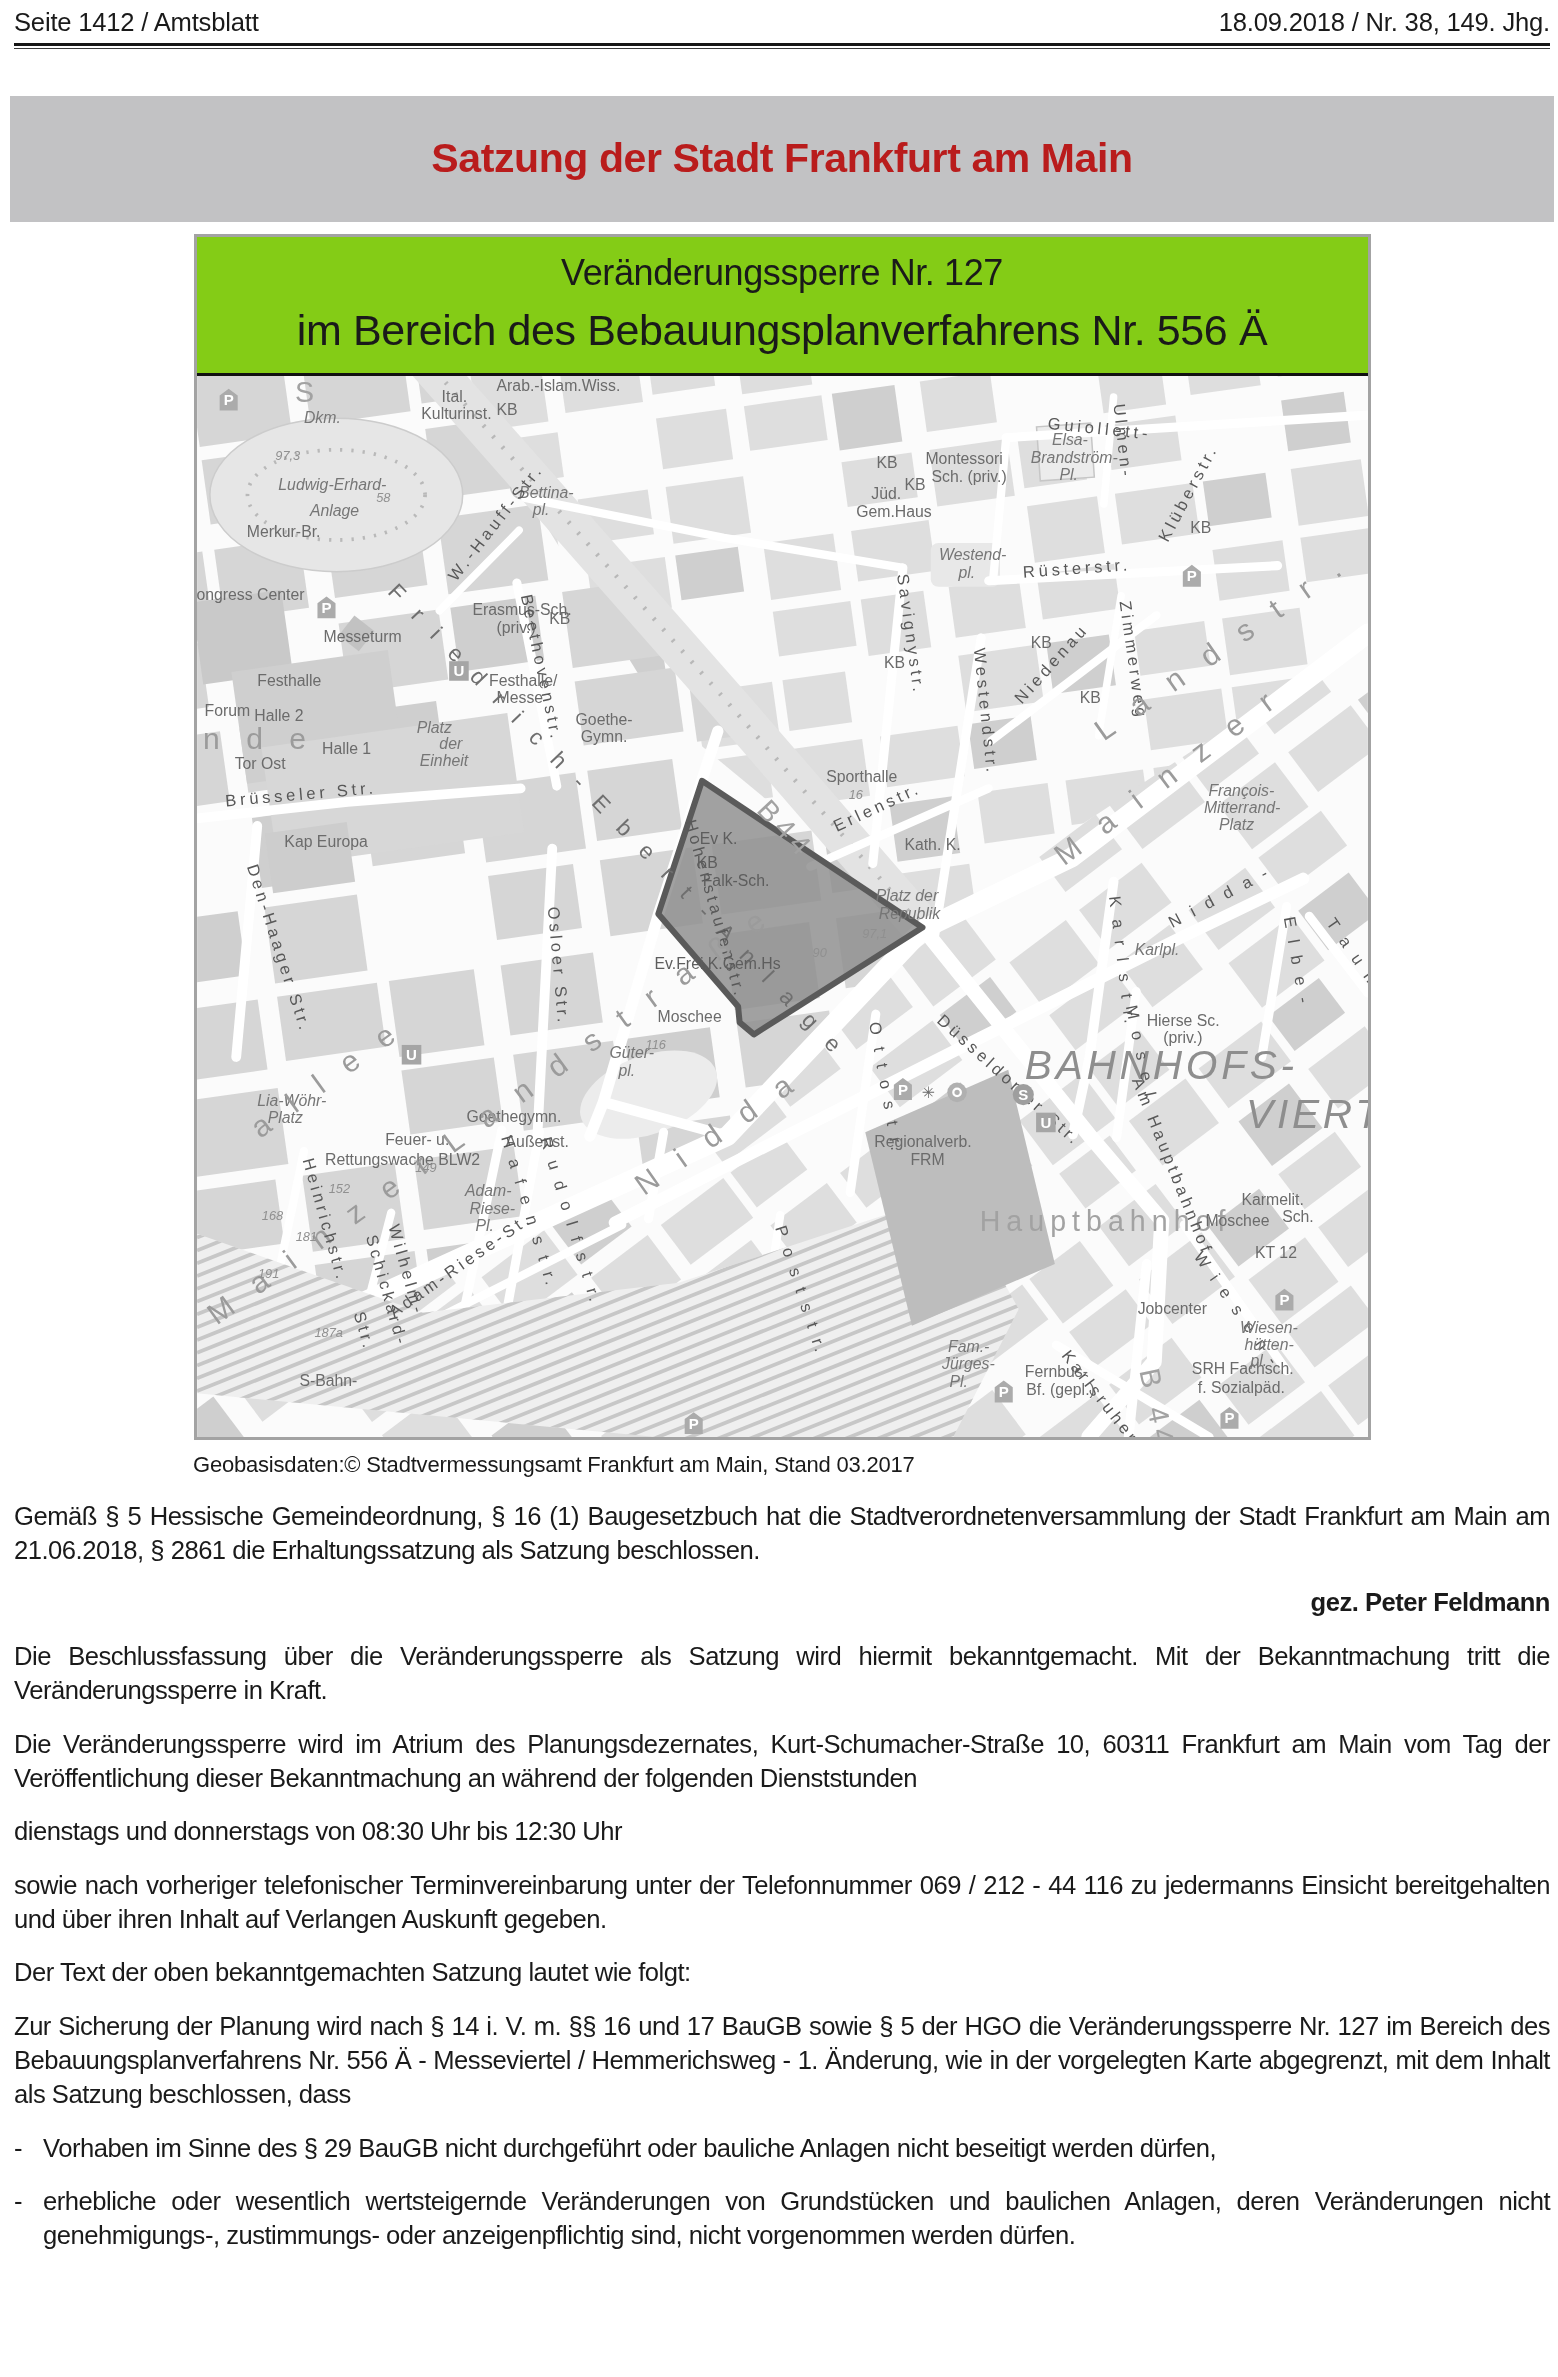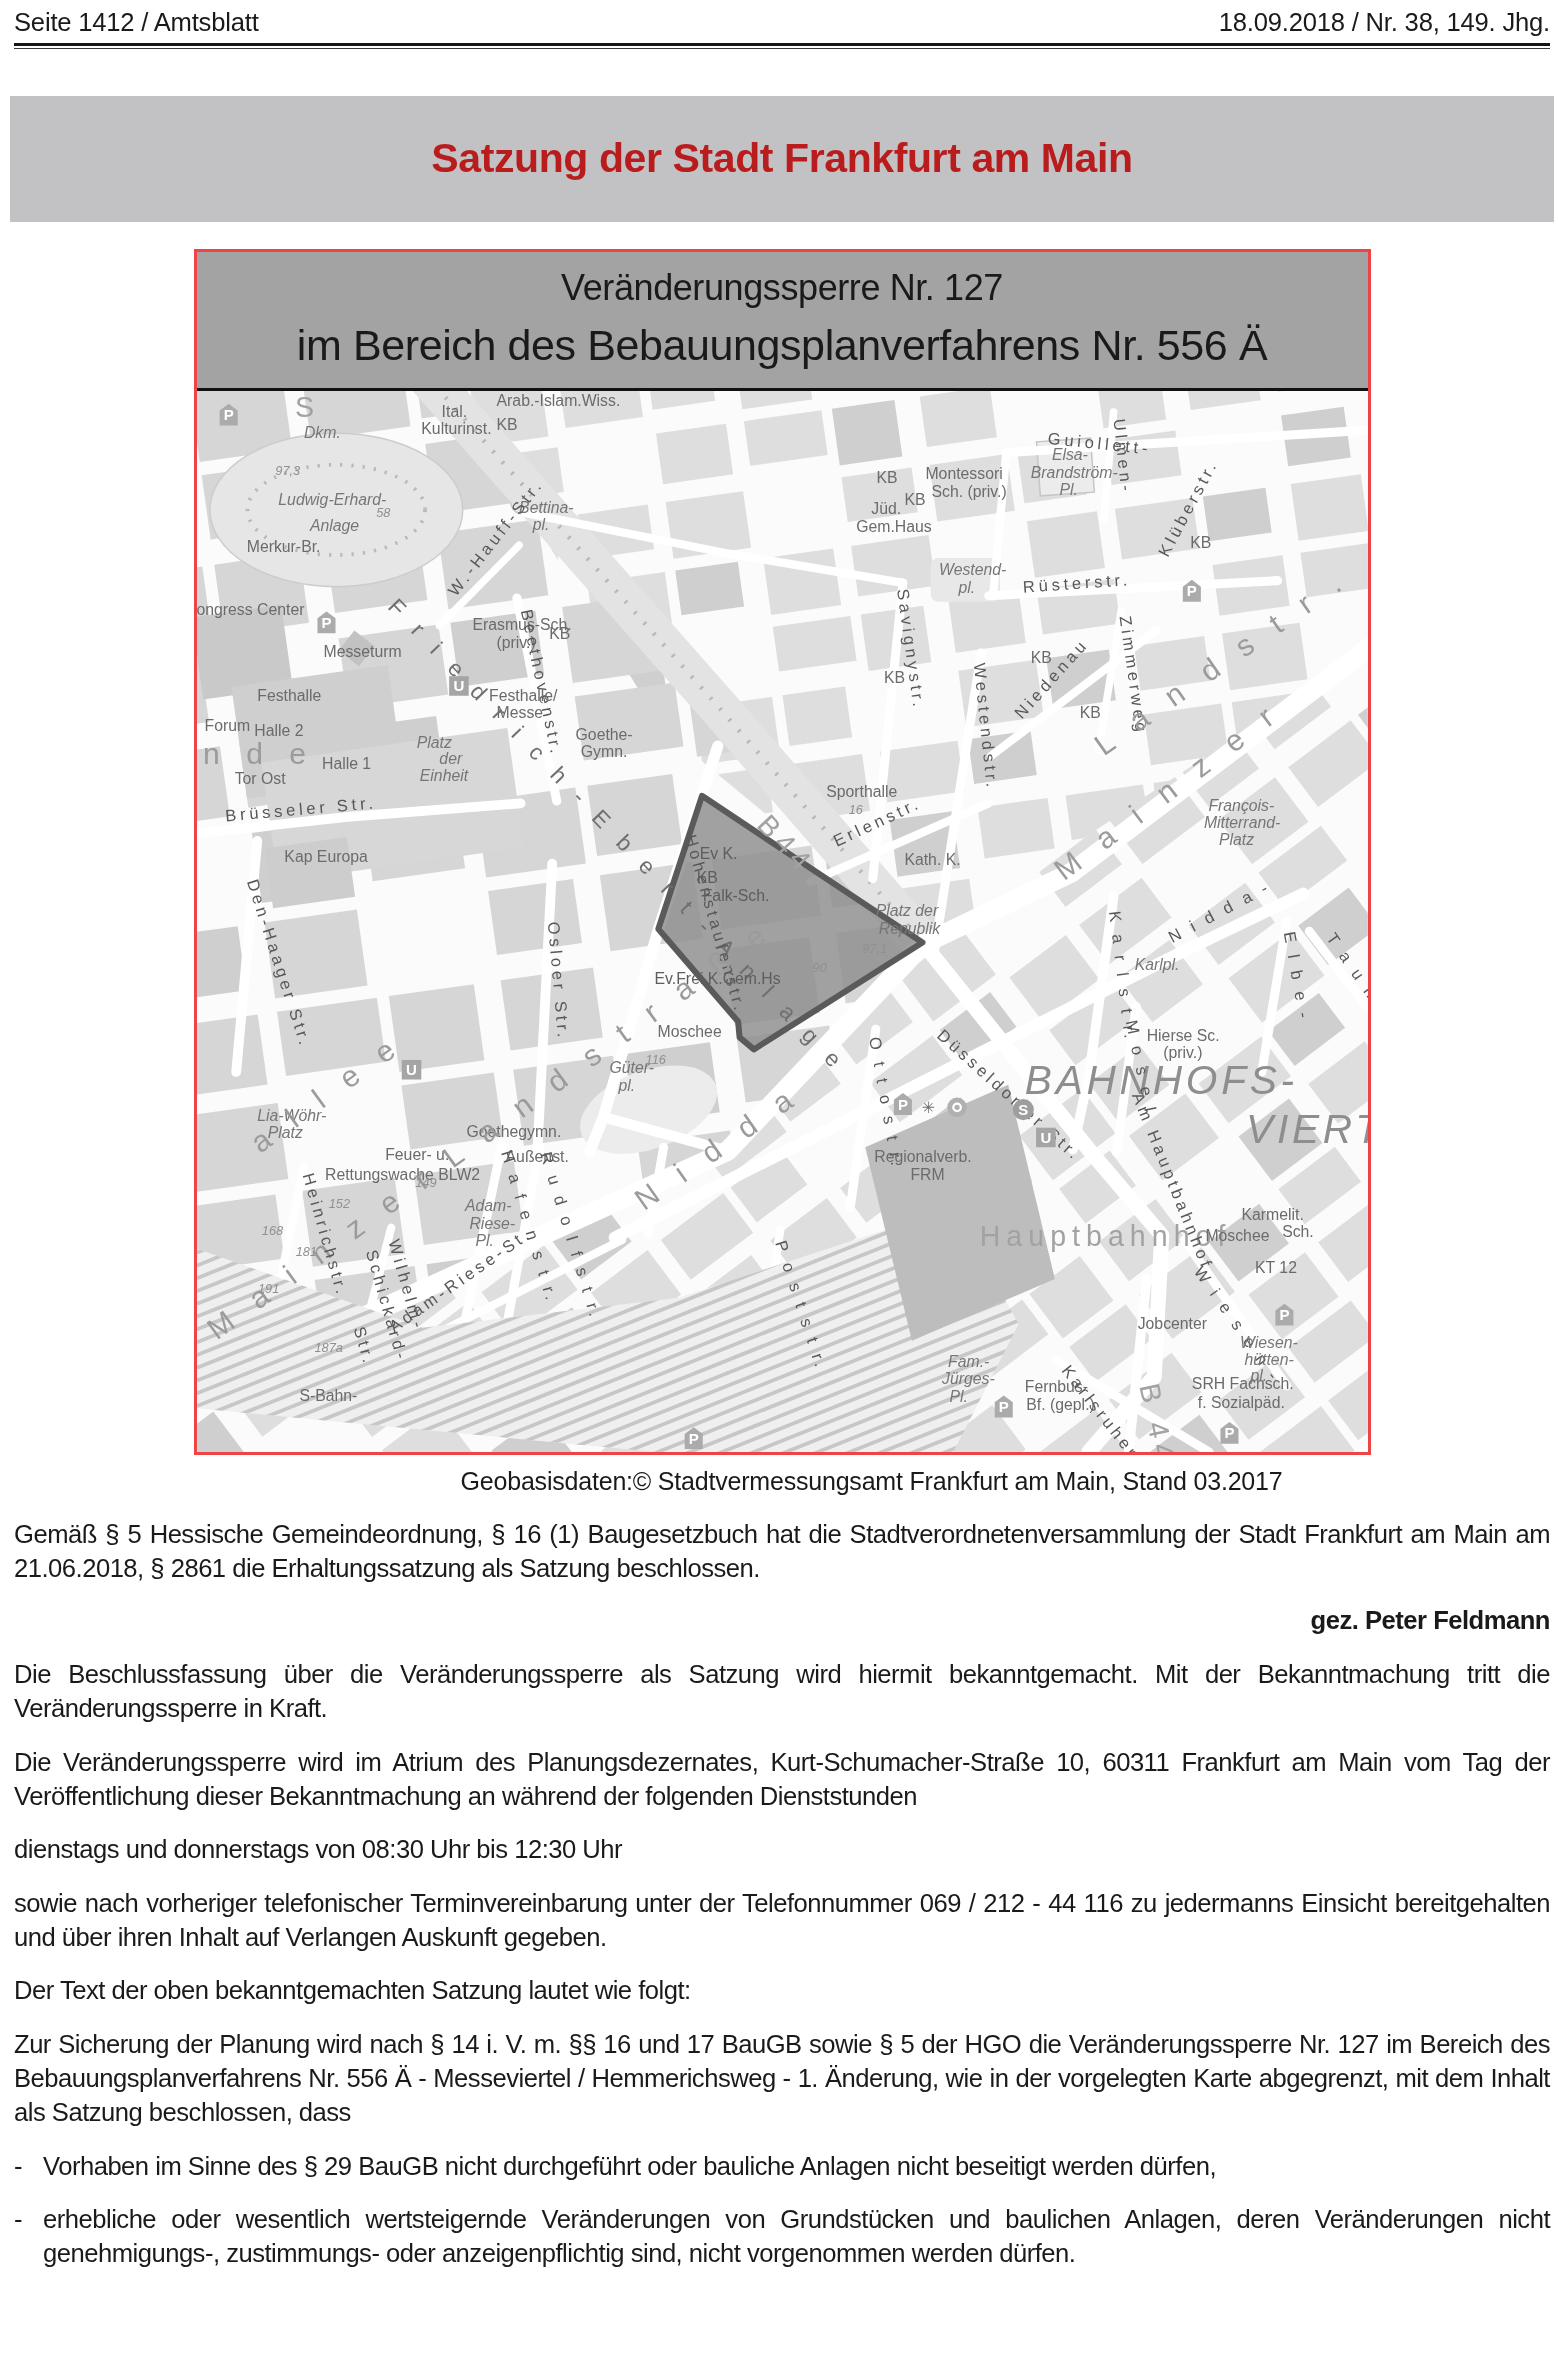--- a/index.html
+++ b/index.html
@@ -7,26 +7,26 @@
         font-family:"Liberation Sans",sans-serif;color:#1a1a1a;overflow:hidden;}
   
   .hdr{display:flex;justify-content:space-between;align-items:flex-end;padding-top:7.5px;
        font-size:25.6px;letter-spacing:-0.2px;}
   .hdr-rule{margin-top:6px;border-top:3.8px solid #161616;border-bottom:1.5px solid #3a3a3a;height:2.3px;}
   
   .banner{margin:47px -3.8px 0 -3.8px;height:126px;background:#c2c2c4;
           display:flex;align-items:center;justify-content:center;}
   .banner-title{font-size:41px;font-weight:bold;letter-spacing:-0.4px;color:#b91c1c;}
   
-  .figure{width:1171px;margin:27px auto 0 auto;border:3px solid #ef4444;background:#a3a3a3;}
+  .figure{width:1171px;margin:12px auto 0 auto;border:3px solid #a3a3a3;background:#84cc16;}
   .fig-title{text-align:center;padding:15px 0 9px 0;}
   .fig-t1{font-size:36px;margin-bottom:12px;letter-spacing:-0.4px;}
   .fig-t2,.fig-t3{font-size:43px;margin-bottom:9px;letter-spacing:-0.4px;}
   .map-wrap{border-top:3px solid #111;height:1061px;overflow:hidden;background:#fbfbfb;}
-  .caption{margin:12px 0 0 179px;font-size:25px;letter-spacing:-0.2px;text-align:center;}
+  .caption{margin:12px 0 0 179px;font-size:22px;letter-spacing:-0.2px;}
   
   .body{margin-top:21px;font-size:25.6px;line-height:34px;letter-spacing:-0.5px;}
   .body p{margin:0 0 19.6px 0;text-align:justify;}
   .body p.noj{text-align:left;}
   .sig{text-align:right;font-weight:bold;line-height:33px;margin:0 0 19.6px 0;}
   .bullet{position:relative;padding-left:29px;}
   .bullet .dash{position:absolute;left:0;top:0;}
   
   #map text{font-family:"Liberation Sans",sans-serif;}
   #map .sm{font-size:21px;fill:#6b6b6b;}

